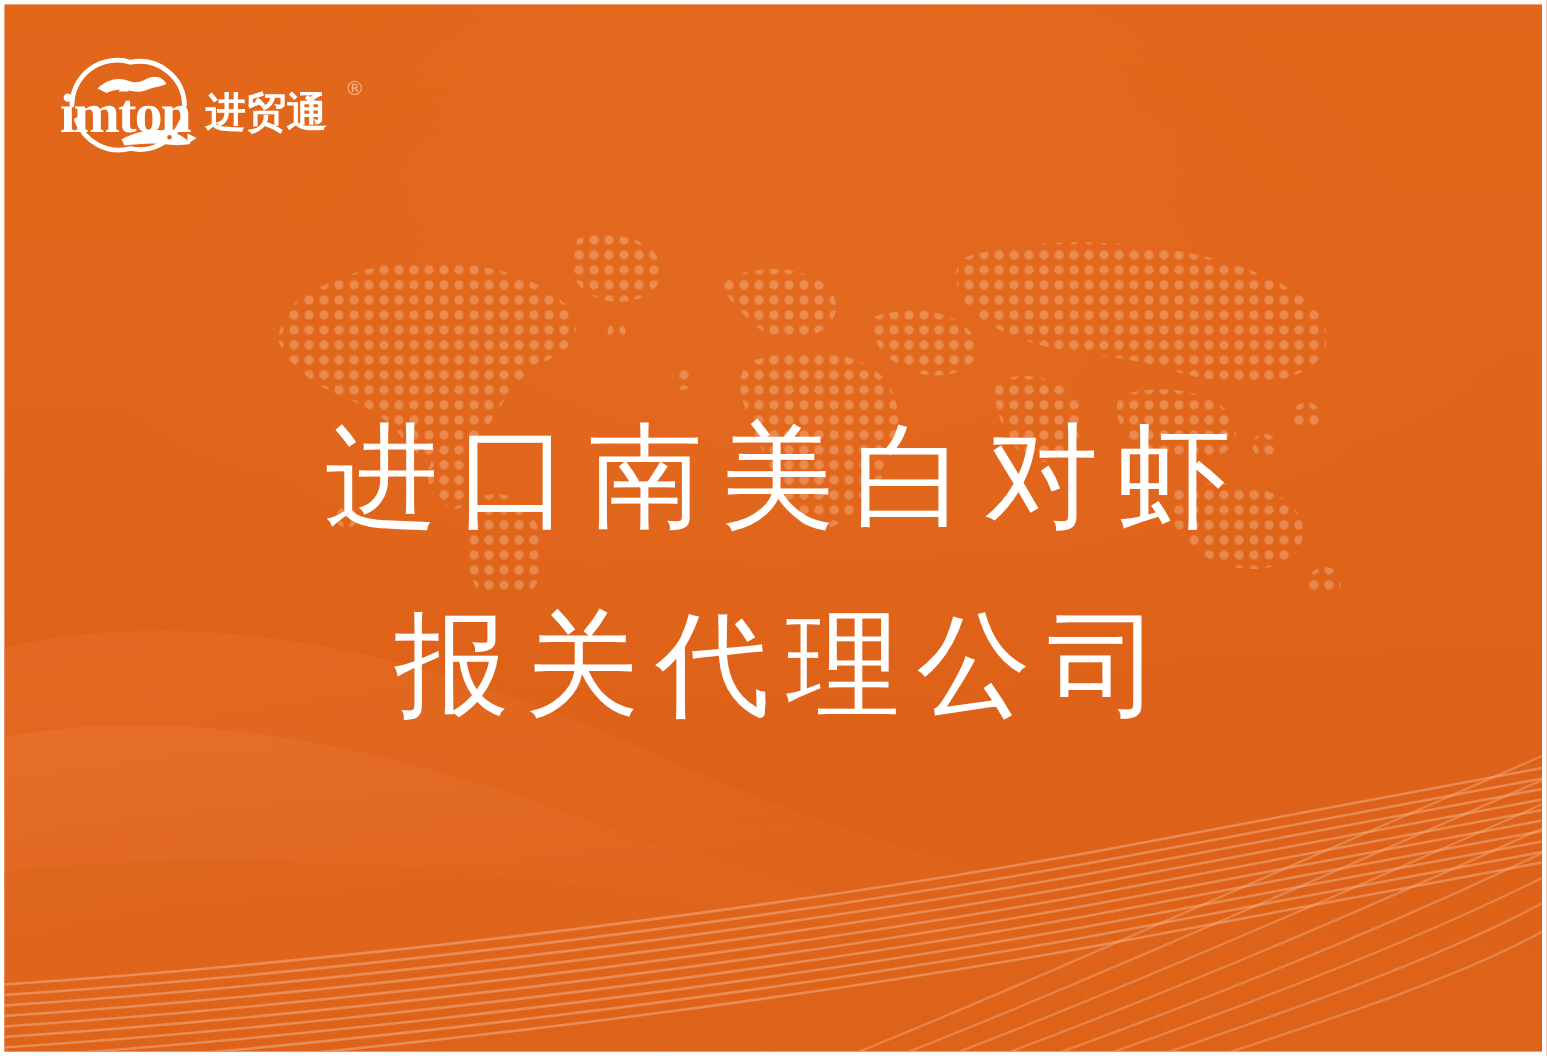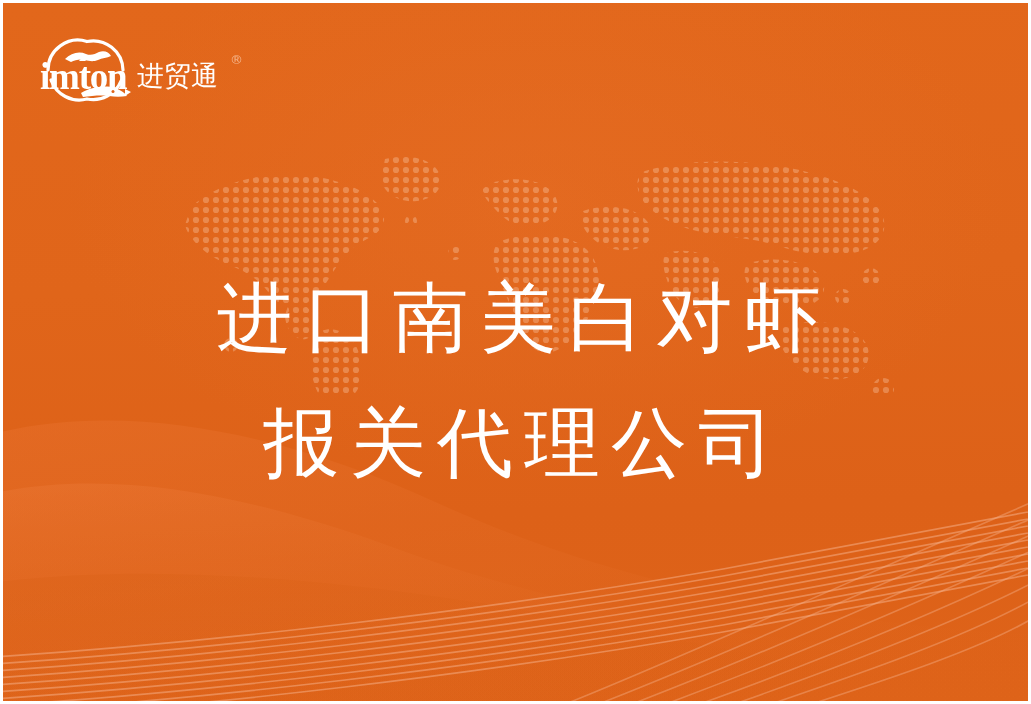--- a/index.html
+++ b/index.html
@@ -71,21 +71,21 @@
     font-size:37px;
     line-height:1;
     letter-spacing:-1.2px;
     color:#ffffff;
     white-space:nowrap;
   }
   .logo-cn{
     position:absolute;
     left:98px; top:31px;
     font-family:"DejaVu Sans","Liberation Sans",sans-serif;
-    font-weight:400;
+    font-weight:700;
     font-size:27px;
     line-height:1;
     letter-spacing:0px;
     color:#ffffff;
     white-space:nowrap;
   }
   .logo-tm{
     position:absolute;
     left:191px; top:22px;
     font-family:"DejaVu Sans","Liberation Sans",sans-serif;

